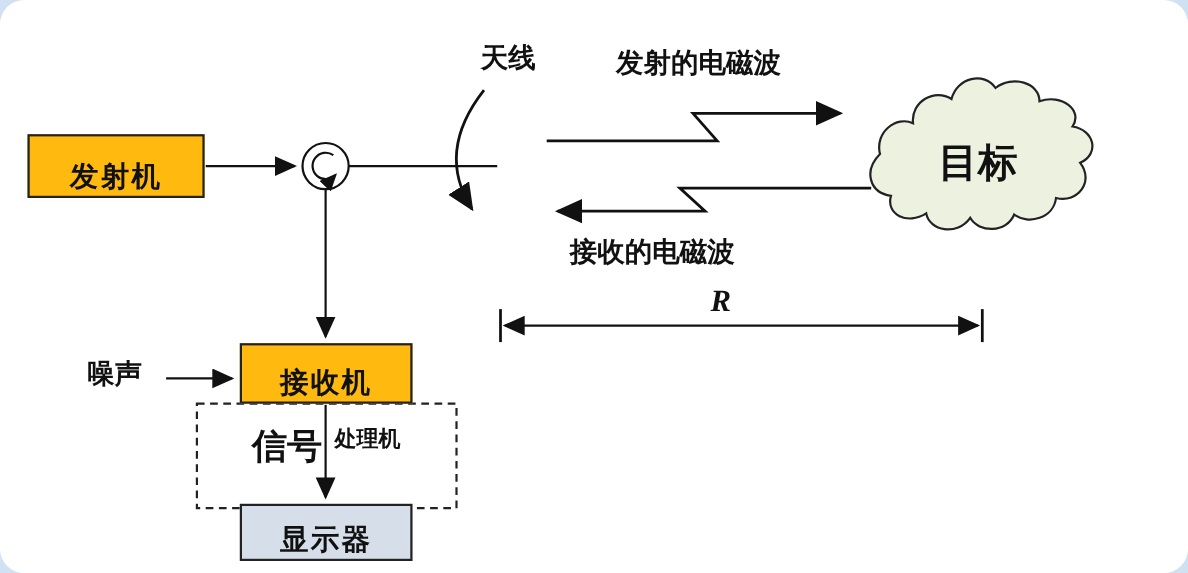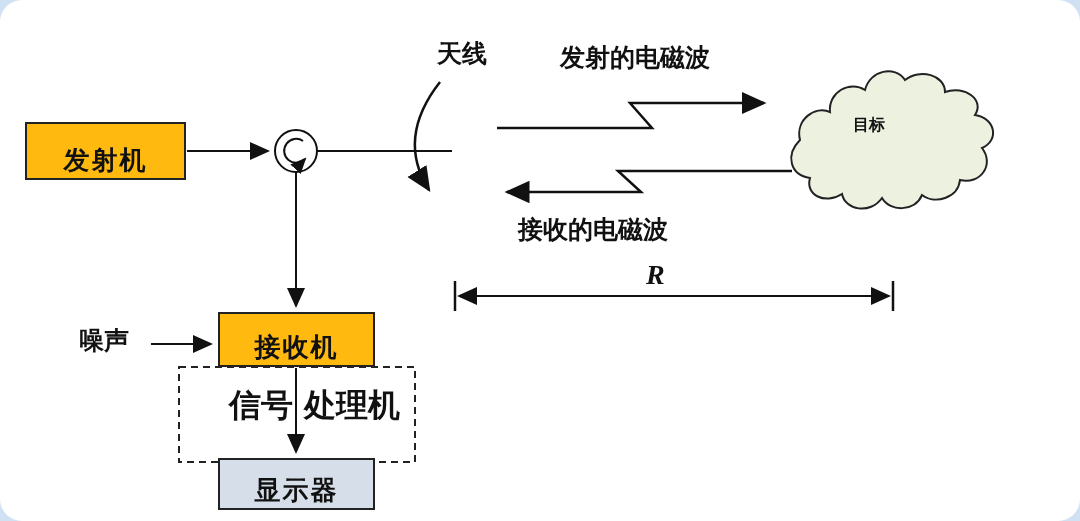--- a/index.html
+++ b/index.html
@@ -27,22 +27,22 @@
   .receiver    { left:218px; top:312px; width:157px; height:55px; }
   .display     { left:218px; top:458px; width:157px; height:52px;align-items:flex-end; }
 
   
   .lbl-duplexer   { left:202px; top:86px;  }
   .lbl-antenna    { left:404px; top:40px;margin-left:33px;  }
   .lbl-txwave     { left:512px; top:44px;margin-left:48px;  }
   .lbl-rxwave     { left:518px; top:216px; }
   .lbl-noise      { left:79px;  top:327px; }
   .lbl-signal     { left:229px; top:388px; font-size:32px; }
-  .lbl-processor  { left:304px; top:388px; font-size:32px; }
-  .lbl-target     { left:853px; top:116px; font-size:16px; }
+  .lbl-processor  { left:304px; top:388px; font-size:20px; }
+  .lbl-target     { left:853px; top:128px; font-size:36px; }
   .lbl-range      { left:646px; top:260px; font-size:28px;
                     font-family:"Liberation Serif",serif; font-style:italic; font-weight:600; }
 </style>
 </head>
 <body>
 
 <div class="stage">
   <div class="card"></div>
 
   <svg class="overlay" viewBox="0 0 1080 521">

